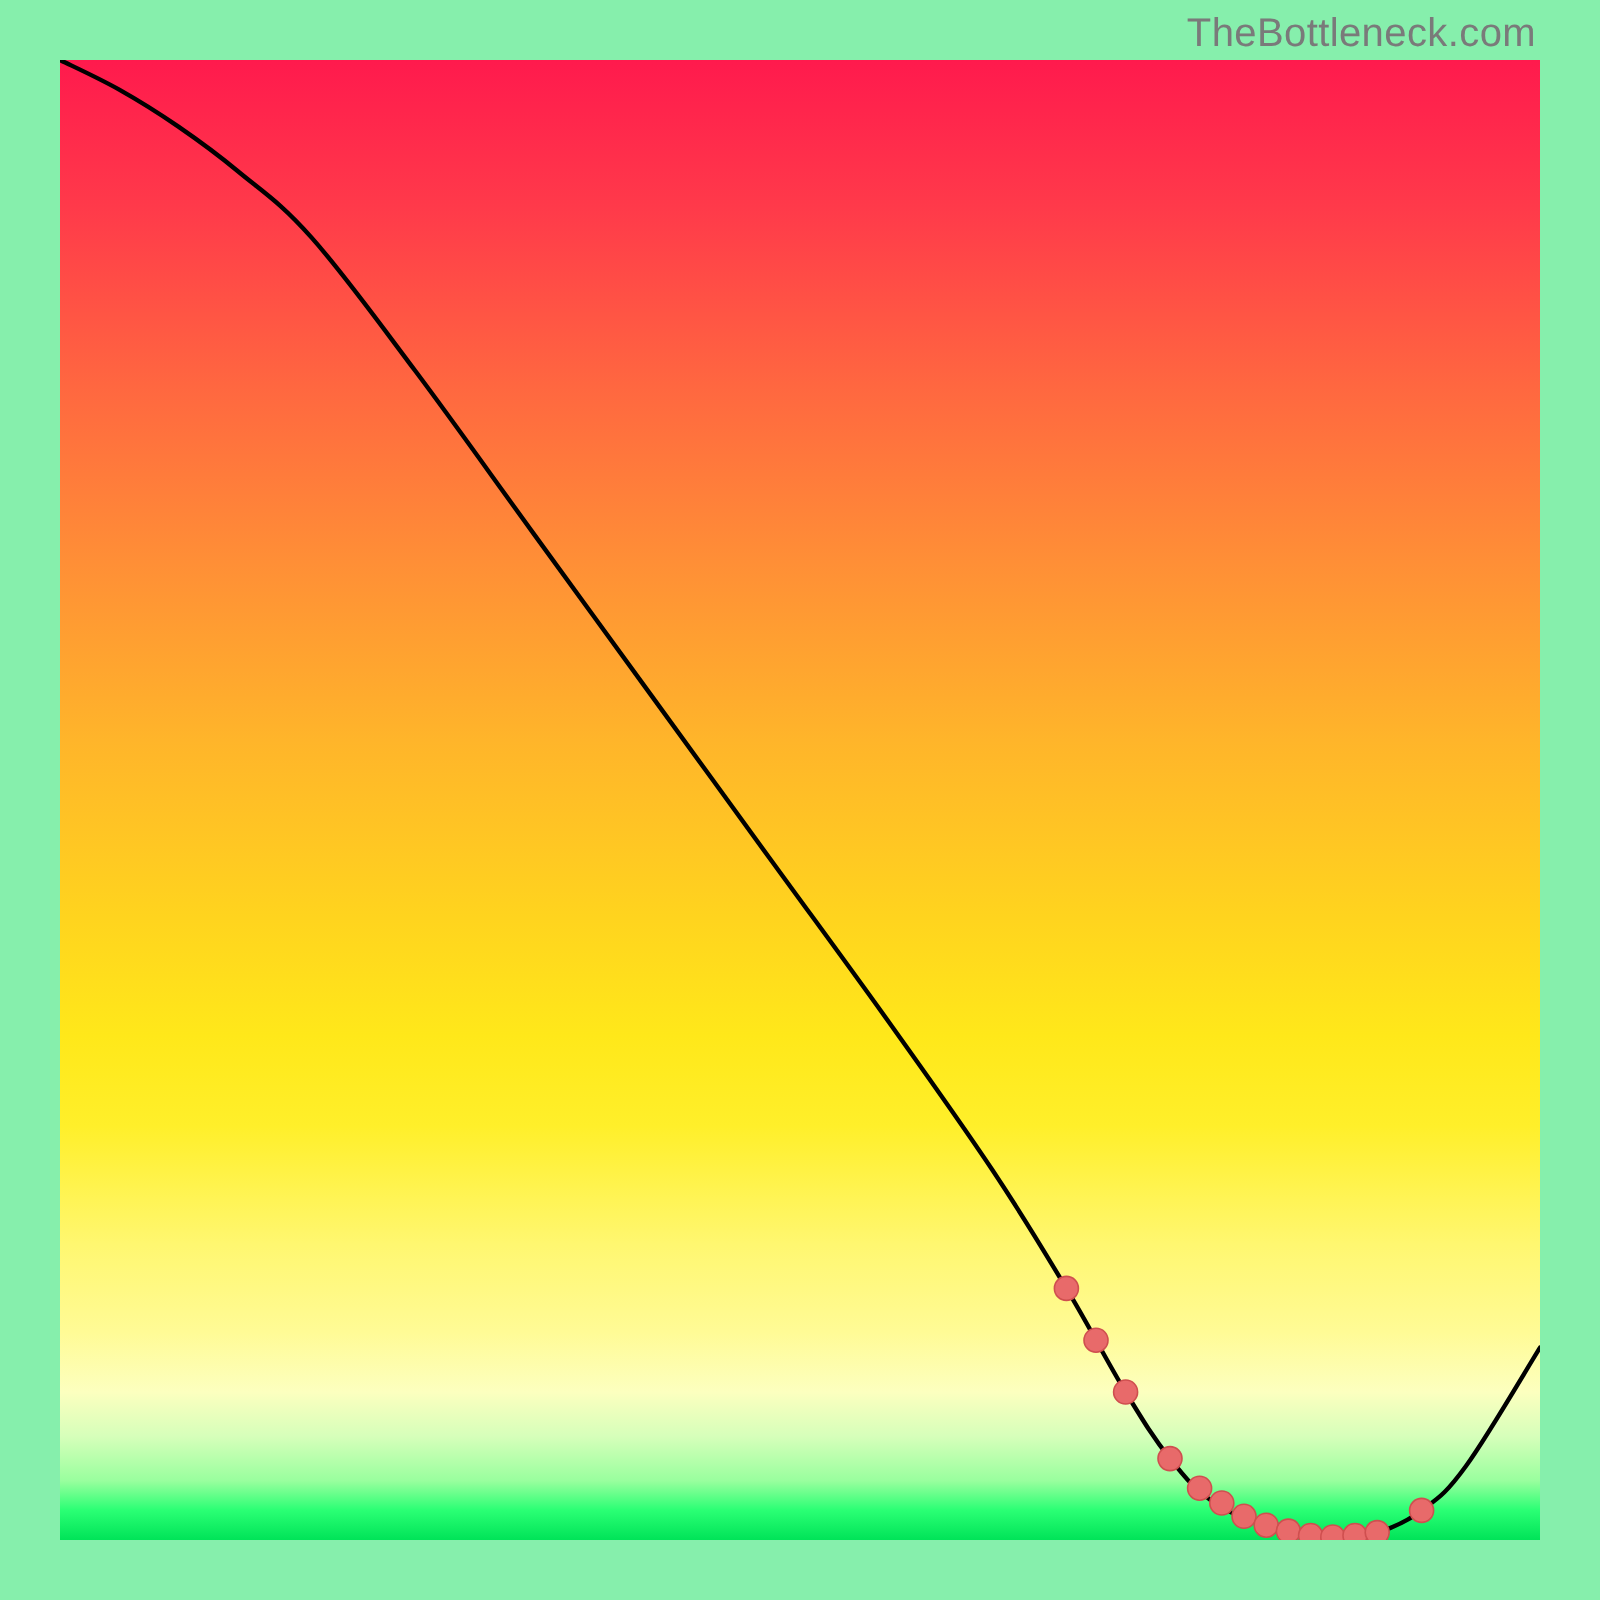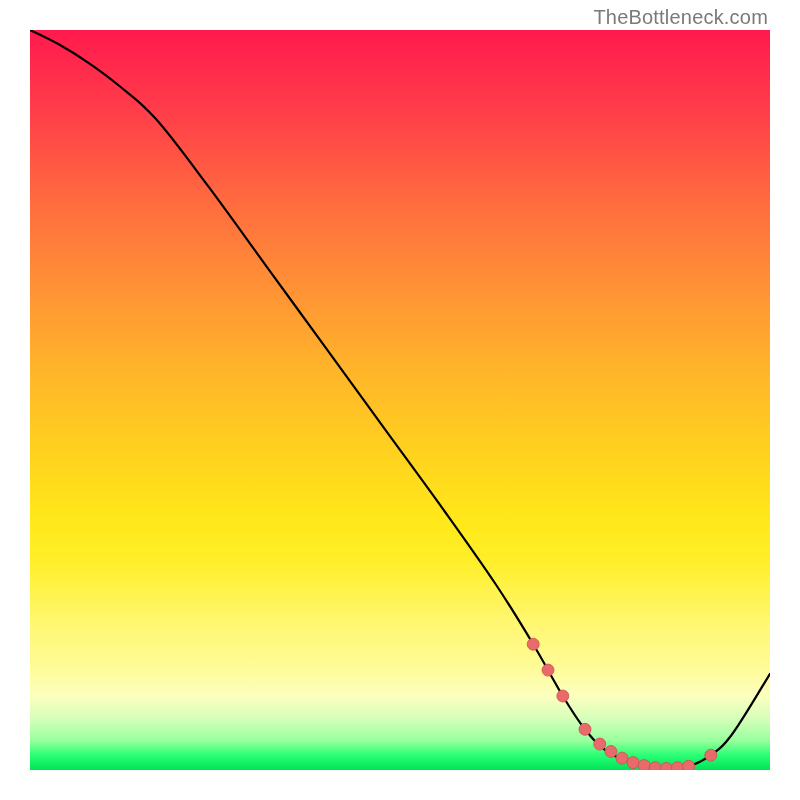--- a/index.html
+++ b/index.html
@@ -8,21 +8,21 @@
     width: 800px;
     height: 800px;
     background: #000000;
     overflow: hidden;
     font-family: Arial, Helvetica, sans-serif;
   }
   .stage {
     position: relative;
     width: 800px;
     height: 800px;
-    background: #ffffff;
+    background: #86efac;
   }
   .plot-area {
     position: absolute;
     left: 30px;
     top: 30px;
     width: 740px;
     height: 740px;
     overflow: hidden;
   }
   

